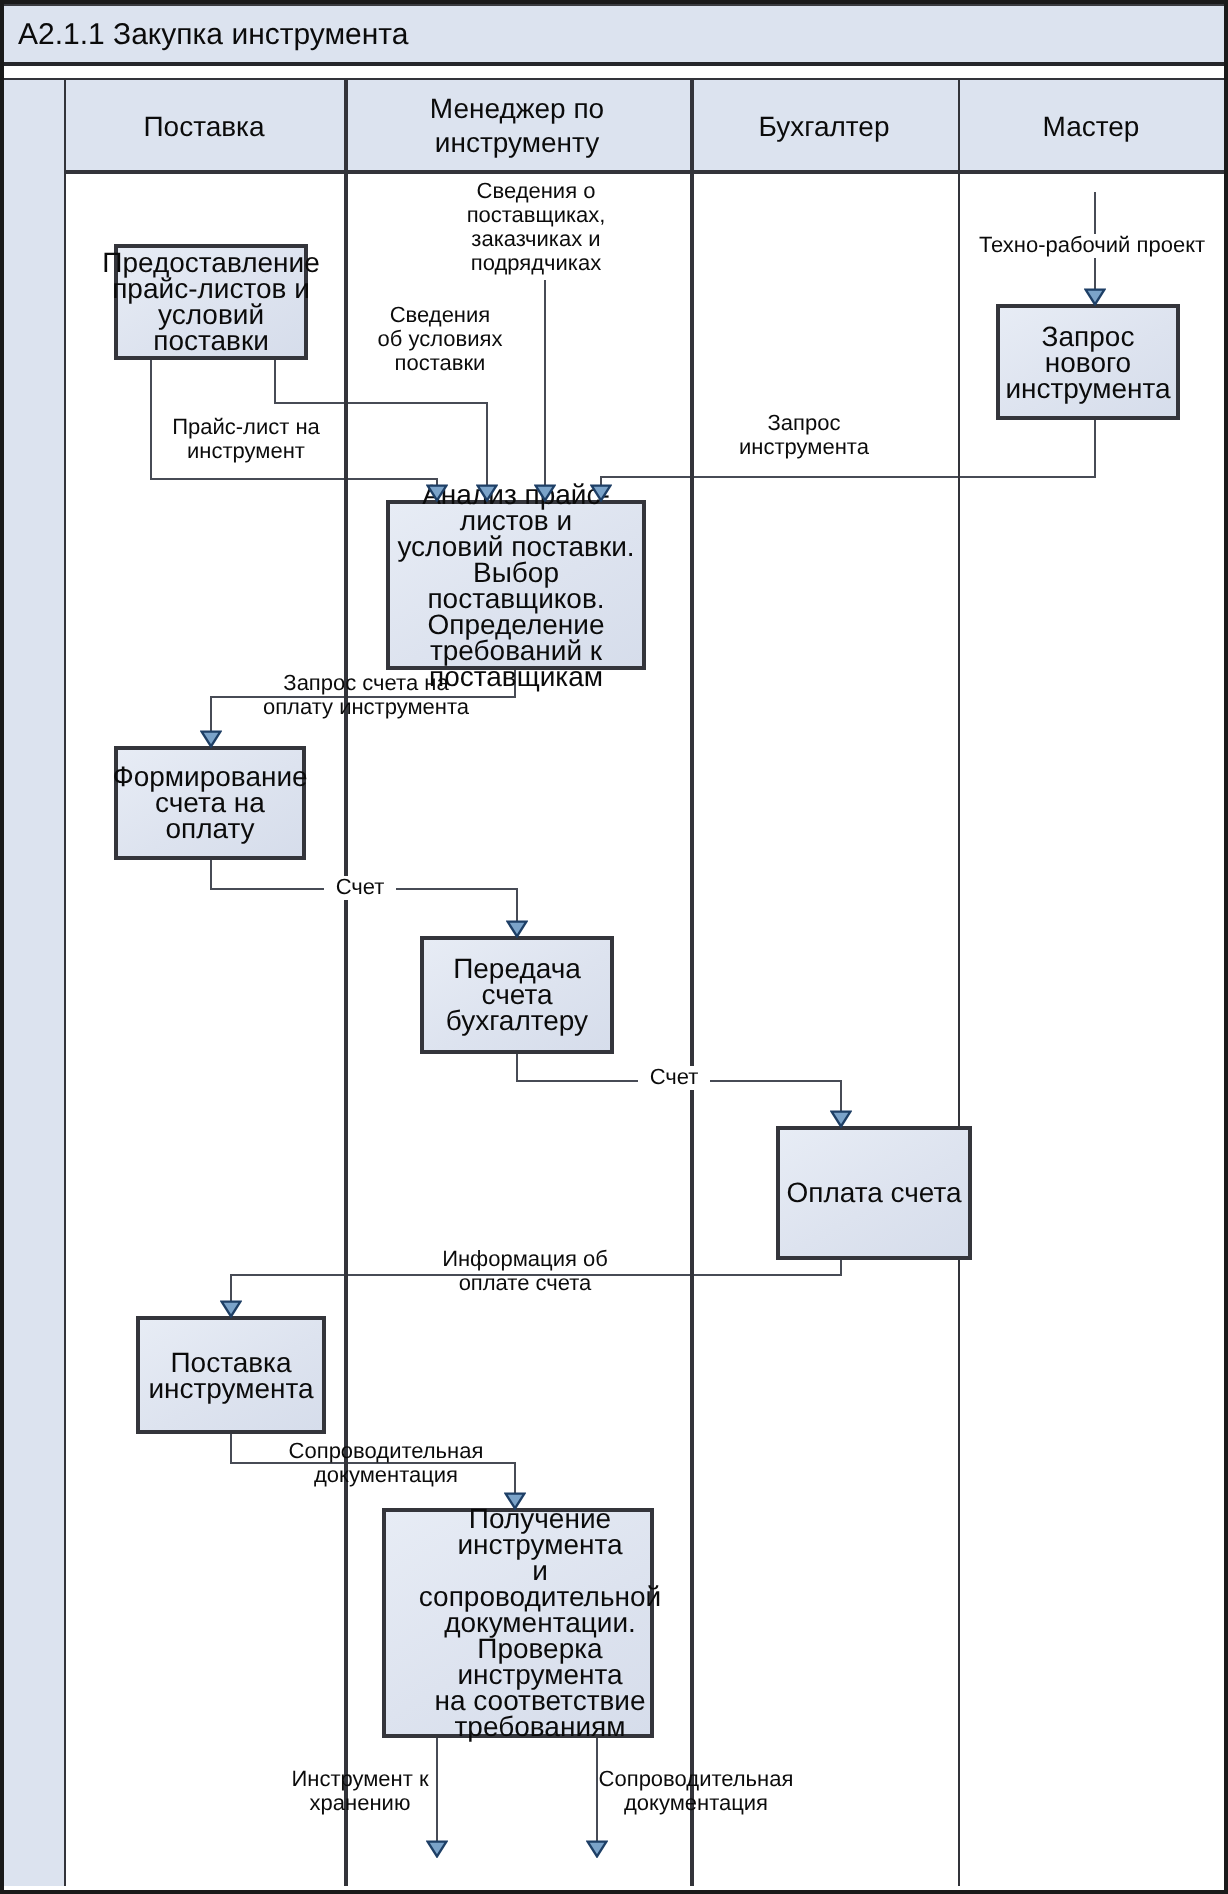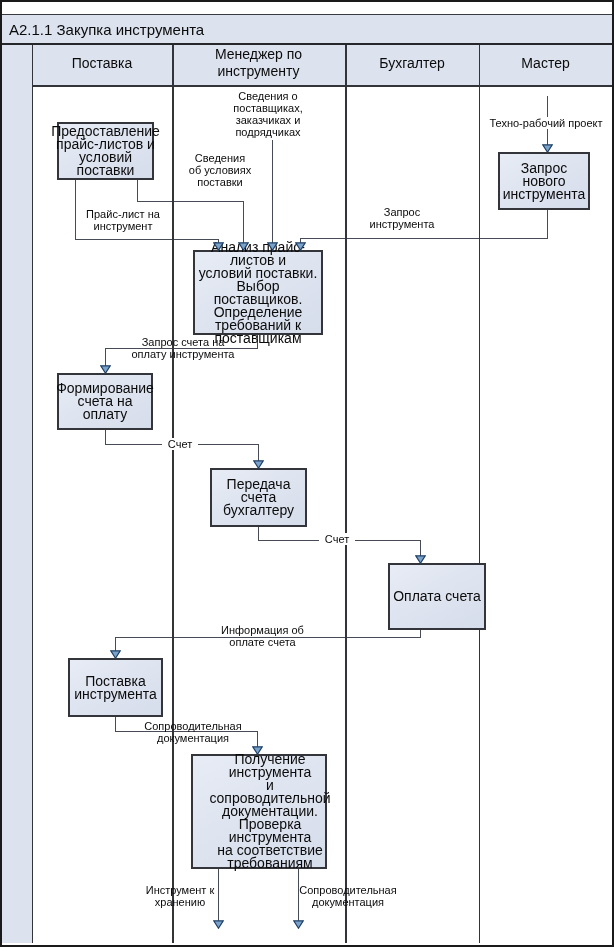--- a/index.html
+++ b/index.html
@@ -10,21 +10,21 @@
     font-family: "Liberation Sans", sans-serif; color: #0b0b0b;
   }
   .frame {
     position: absolute; left: 0; top: 0; width: 614px; height: 947px;
     border: 2px solid #1a1a1a; z-index: 60; pointer-events: none;
   }
   .titlebar {
     position: absolute; left: 2px; top: 2px; width: 610px; height: 31px;
     background: #dce3ef; border-top: 1px solid #3a3b40; border-bottom: 2px solid #26272b;
     display: flex; align-items: center; padding-left: 7px;
-    font-size: 15px; z-index: 5; margin-top: 12px;
+    font-size: 15px; z-index: 5;
   }
   .strip { position: absolute; left: 2px; top: 40px; width: 30px; height: 903px; background: #dce3ef; z-index: 2; }
   .hcell {
     position: absolute; top: 40px; height: 46px; background: #dce3ef;
     display: flex; align-items: center; justify-content: center;
     text-align: center; font-size: 14px; line-height: 17px; white-space: pre-line; z-index: 2;
   }
   .lane-ln { position: absolute; background: #33343a; z-index: 4; }
   .ln { position: absolute; background: #474b55; z-index: 3; }
   .box {

